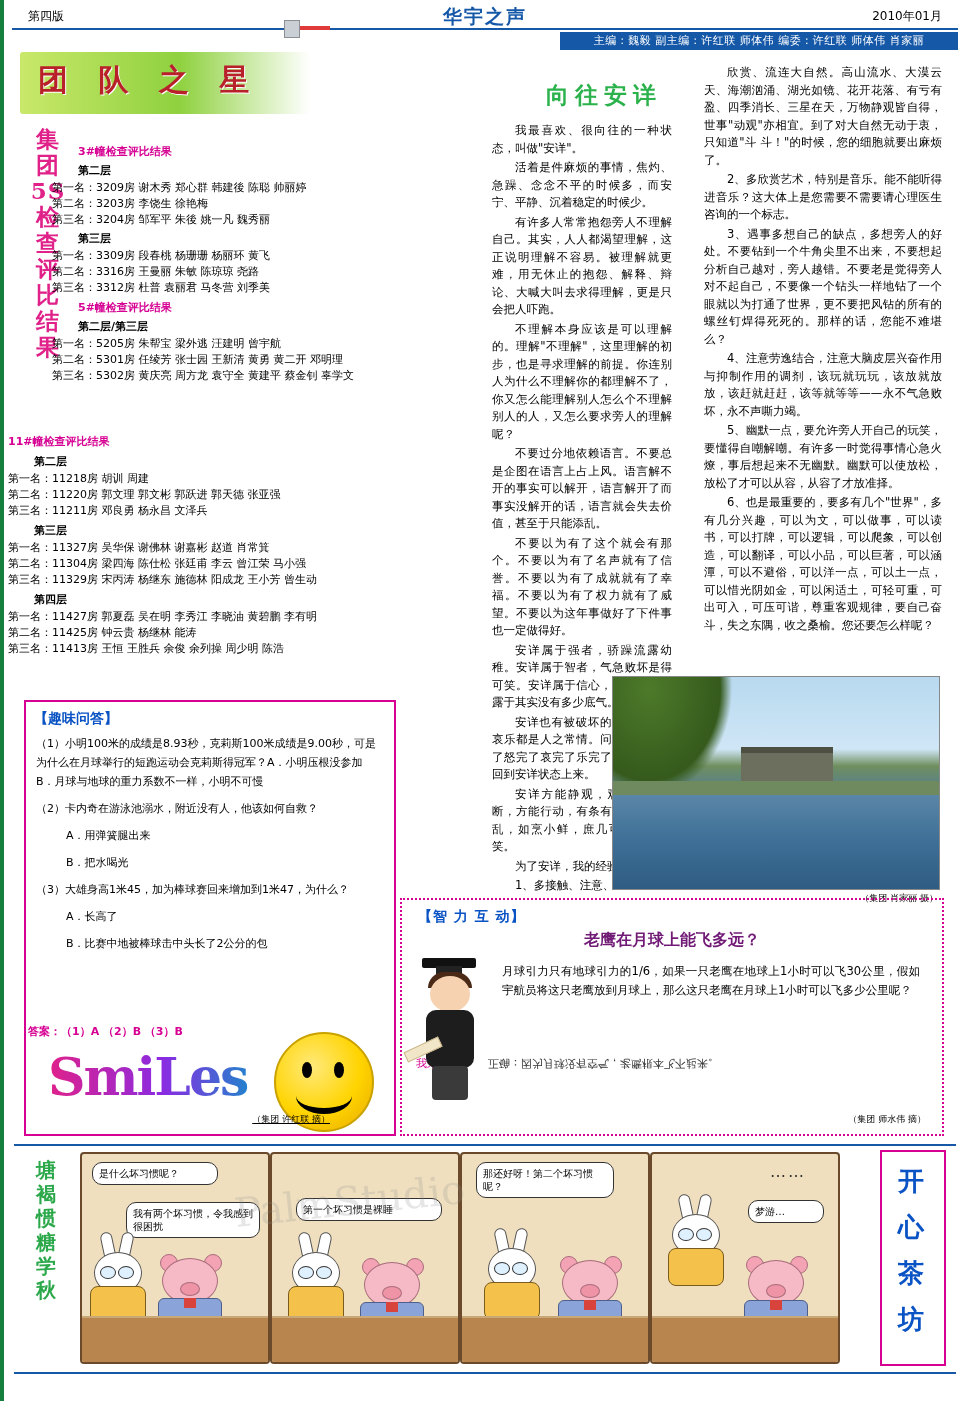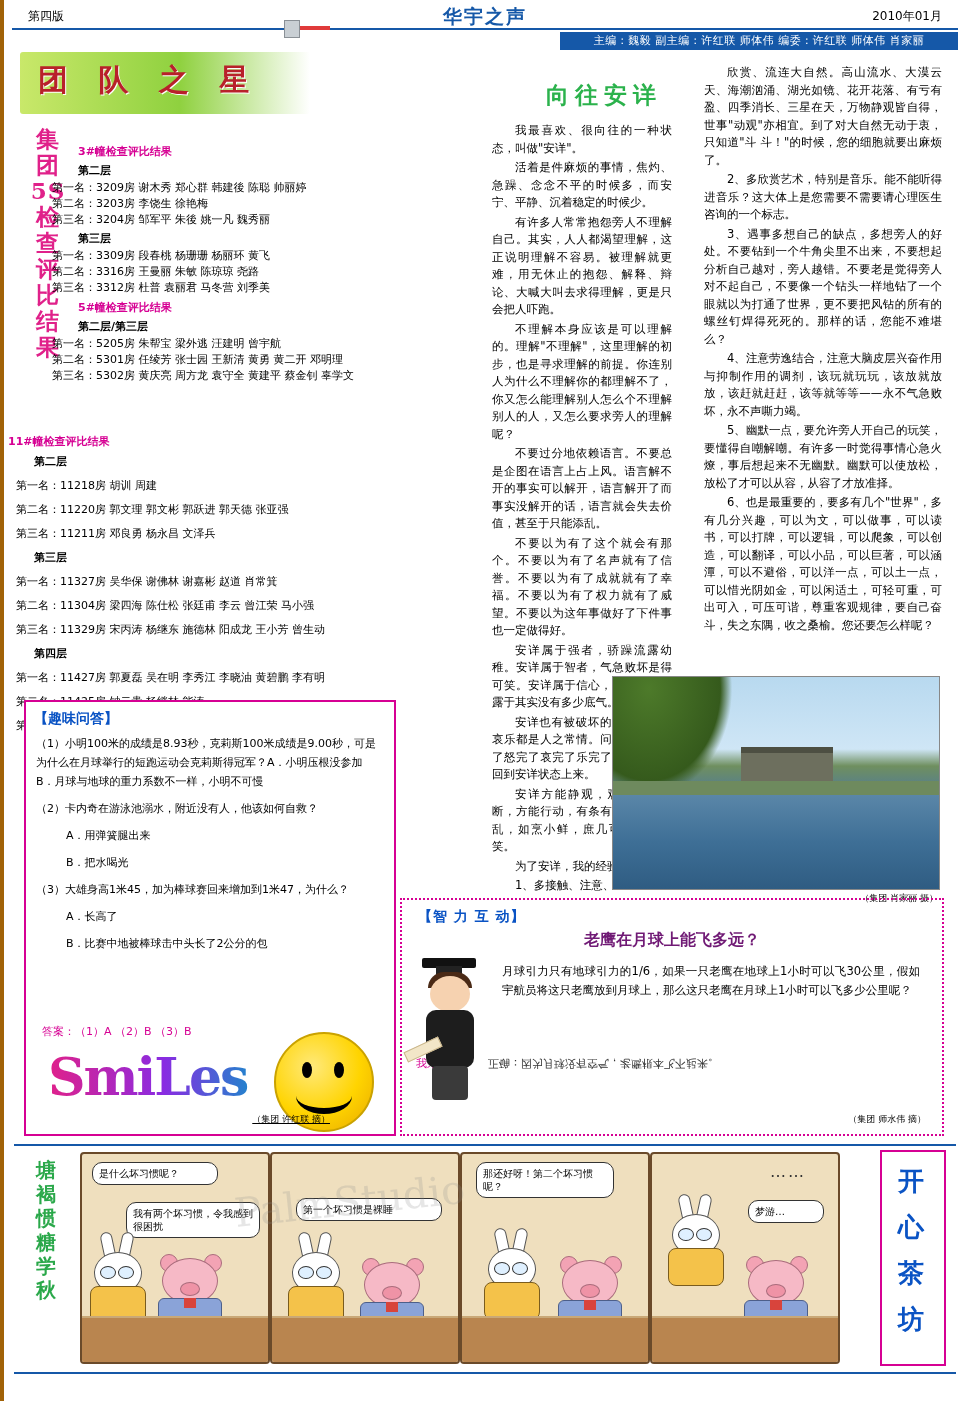--- a/index.html
+++ b/index.html
@@ -9,21 +9,21 @@
   body {
     width: 962px; height: 1401px;
     position: relative;
     font-family: "DejaVu Sans", "Liberation Sans", sans-serif;
     font-size: 11px;
     color: #000;
     overflow: hidden;
   }
   .page {
     position: absolute; inset: 0;
-    border-left: 4px solid #a16207;
+    border-left: 4px solid #15803d;
   }
   
   .masthead {
     position: absolute; left: 0; top: 0; width: 962px; height: 30px;
   }
   .masthead-rule {
     position: absolute; left: 8px; top: 28px; width: 946px; height: 2px;
     background: #1558a8;
   }
   .edition {
@@ -85,42 +85,42 @@
     color: #d60093; font-weight: bold; margin: 4px 0 2px 50px;
   }
   .insp .sub-head {
     margin: 3px 0 1px 50px; font-weight: bold; color: #000;
   }
   .insp .line { margin: 0 0 0 24px; }
 
   .insp11 { position: absolute; left: 4px; top: 434px; width: 390px; font-size: 11px; line-height: 16px; }
   .insp11 .sec-head { color:#d60093; font-weight:bold; margin-bottom:2px; }
   .insp11 .sub-head { margin: 4px 0 1px 26px; font-weight: bold; }
-  .insp11 .line { margin: 8px; }
+  .insp11 .line { margin: 0; }
 
   
   .fun-box {
     position: absolute; left: 20px; top: 700px; width: 368px; height: 432px;
     border: 2px solid #d60093;
     background: #fff;
   }
   .fun-title {
     position: absolute; left: 8px; top: 8px;
     font-size: 14px; font-weight: bold; color: #0a53c4;
     font-family: "DejaVu Serif", "Liberation Serif", serif;
   }
   .fun-body {
     position: absolute; left: 10px; top: 32px; width: 348px;
     font-size: 11px; line-height: 19px;
   }
   .fun-body p { margin: 0 0 8px 0; text-indent: 0; }
   .fun-body .opt { margin-left: 30px; }
   .fun-answer {
-    position: absolute; left: 16px; top: 322px;
-    color: #d60093; font-size: 11px; font-weight: normal; text-align: right;
+    position: absolute; left: 2px; top: 322px;
+    color: #d60093; font-size: 11px; font-weight: bold; text-align: right;
   }
   .smile-word {
     position: absolute; left: 22px; top: 344px; width: 230px; height: 70px;
     font-family: "DejaVu Serif", "Liberation Serif", serif;
     font-size: 52px; font-weight: bold;
     background: linear-gradient(90deg,#e0218a,#8a2be2,#00a0c6);
     -webkit-background-clip: text; background-clip: text; color: transparent;
     letter-spacing: -2px;
   }
   .smiley {

